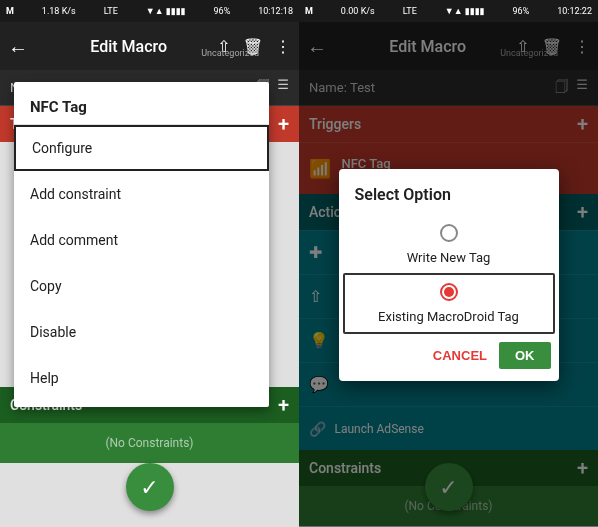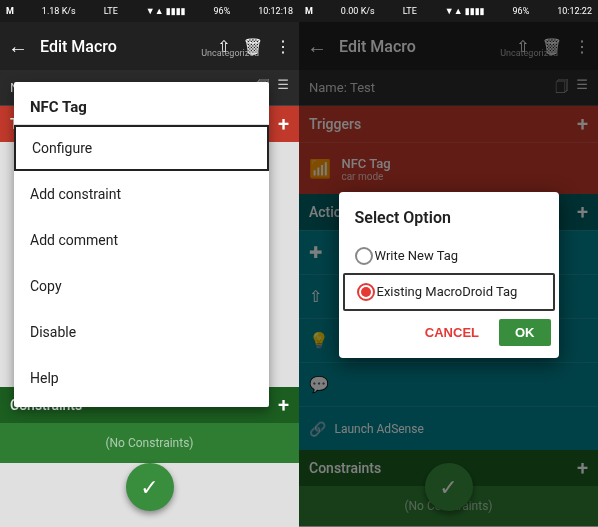--- a/index.html
+++ b/index.html
@@ -71,20 +71,21 @@
     }
     .top-bar-back {
       font-size: 20px;
       margin-right: 12px;
       cursor: pointer;
     }
     .top-bar-title {
       flex: 1;
       font-size: 16px;
       font-weight: 500;
+      text-align: center;
     }
     .top-bar-icons {
       display: flex;
       align-items: center;
       gap: 12px;
       font-size: 16px;
     }
     .top-bar-sub {
       font-size: 9px;
       color: #aaa;
@@ -243,22 +244,23 @@
       font-weight: 600;
       color: #212121;
       padding: 0 16px 12px;
     }
     .dialog-option {
       display: flex;
       align-items: center;
       padding: 8px 16px;
       font-size: 13px;
       color: #212121;
-      gap: 2px;
-      cursor: pointer;
+      gap: 8px;
+      cursor: pointer;
+      flex-direction: column;
     }
     .radio-outer {
       width: 18px;
       height: 18px;
       border-radius: 50%;
       border: 2px solid #888;
       display: flex;
       align-items: center;
       justify-content: center;
       flex-shrink: 0;
@@ -275,21 +277,20 @@
     .dialog-option.selected {
       border: 2px solid #333;
       margin: 0 4px;
       border-radius: 2px;
       padding: 8px 12px;
     }
     .dialog-buttons {
       display: flex;
       justify-content: flex-end;
       padding: 8px 8px 4px;
-      gap: 8px;
     }
     .dialog-btn {
       padding: 6px 12px;
       font-size: 13px;
       font-weight: 600;
       background: transparent;
       border: none;
       cursor: pointer;
       border-radius: 2px;
       text-transform: uppercase;

